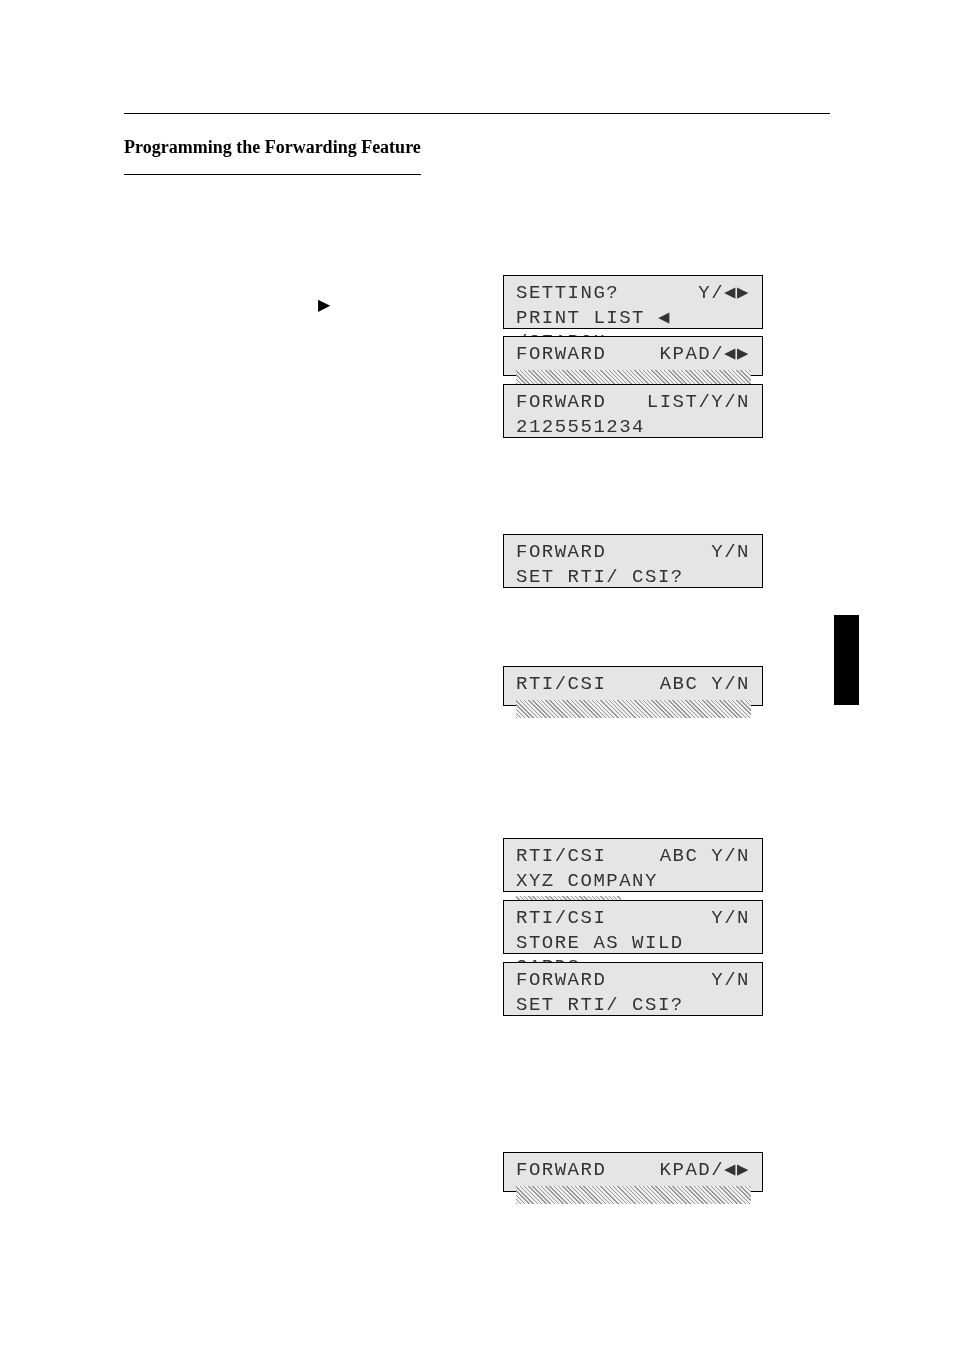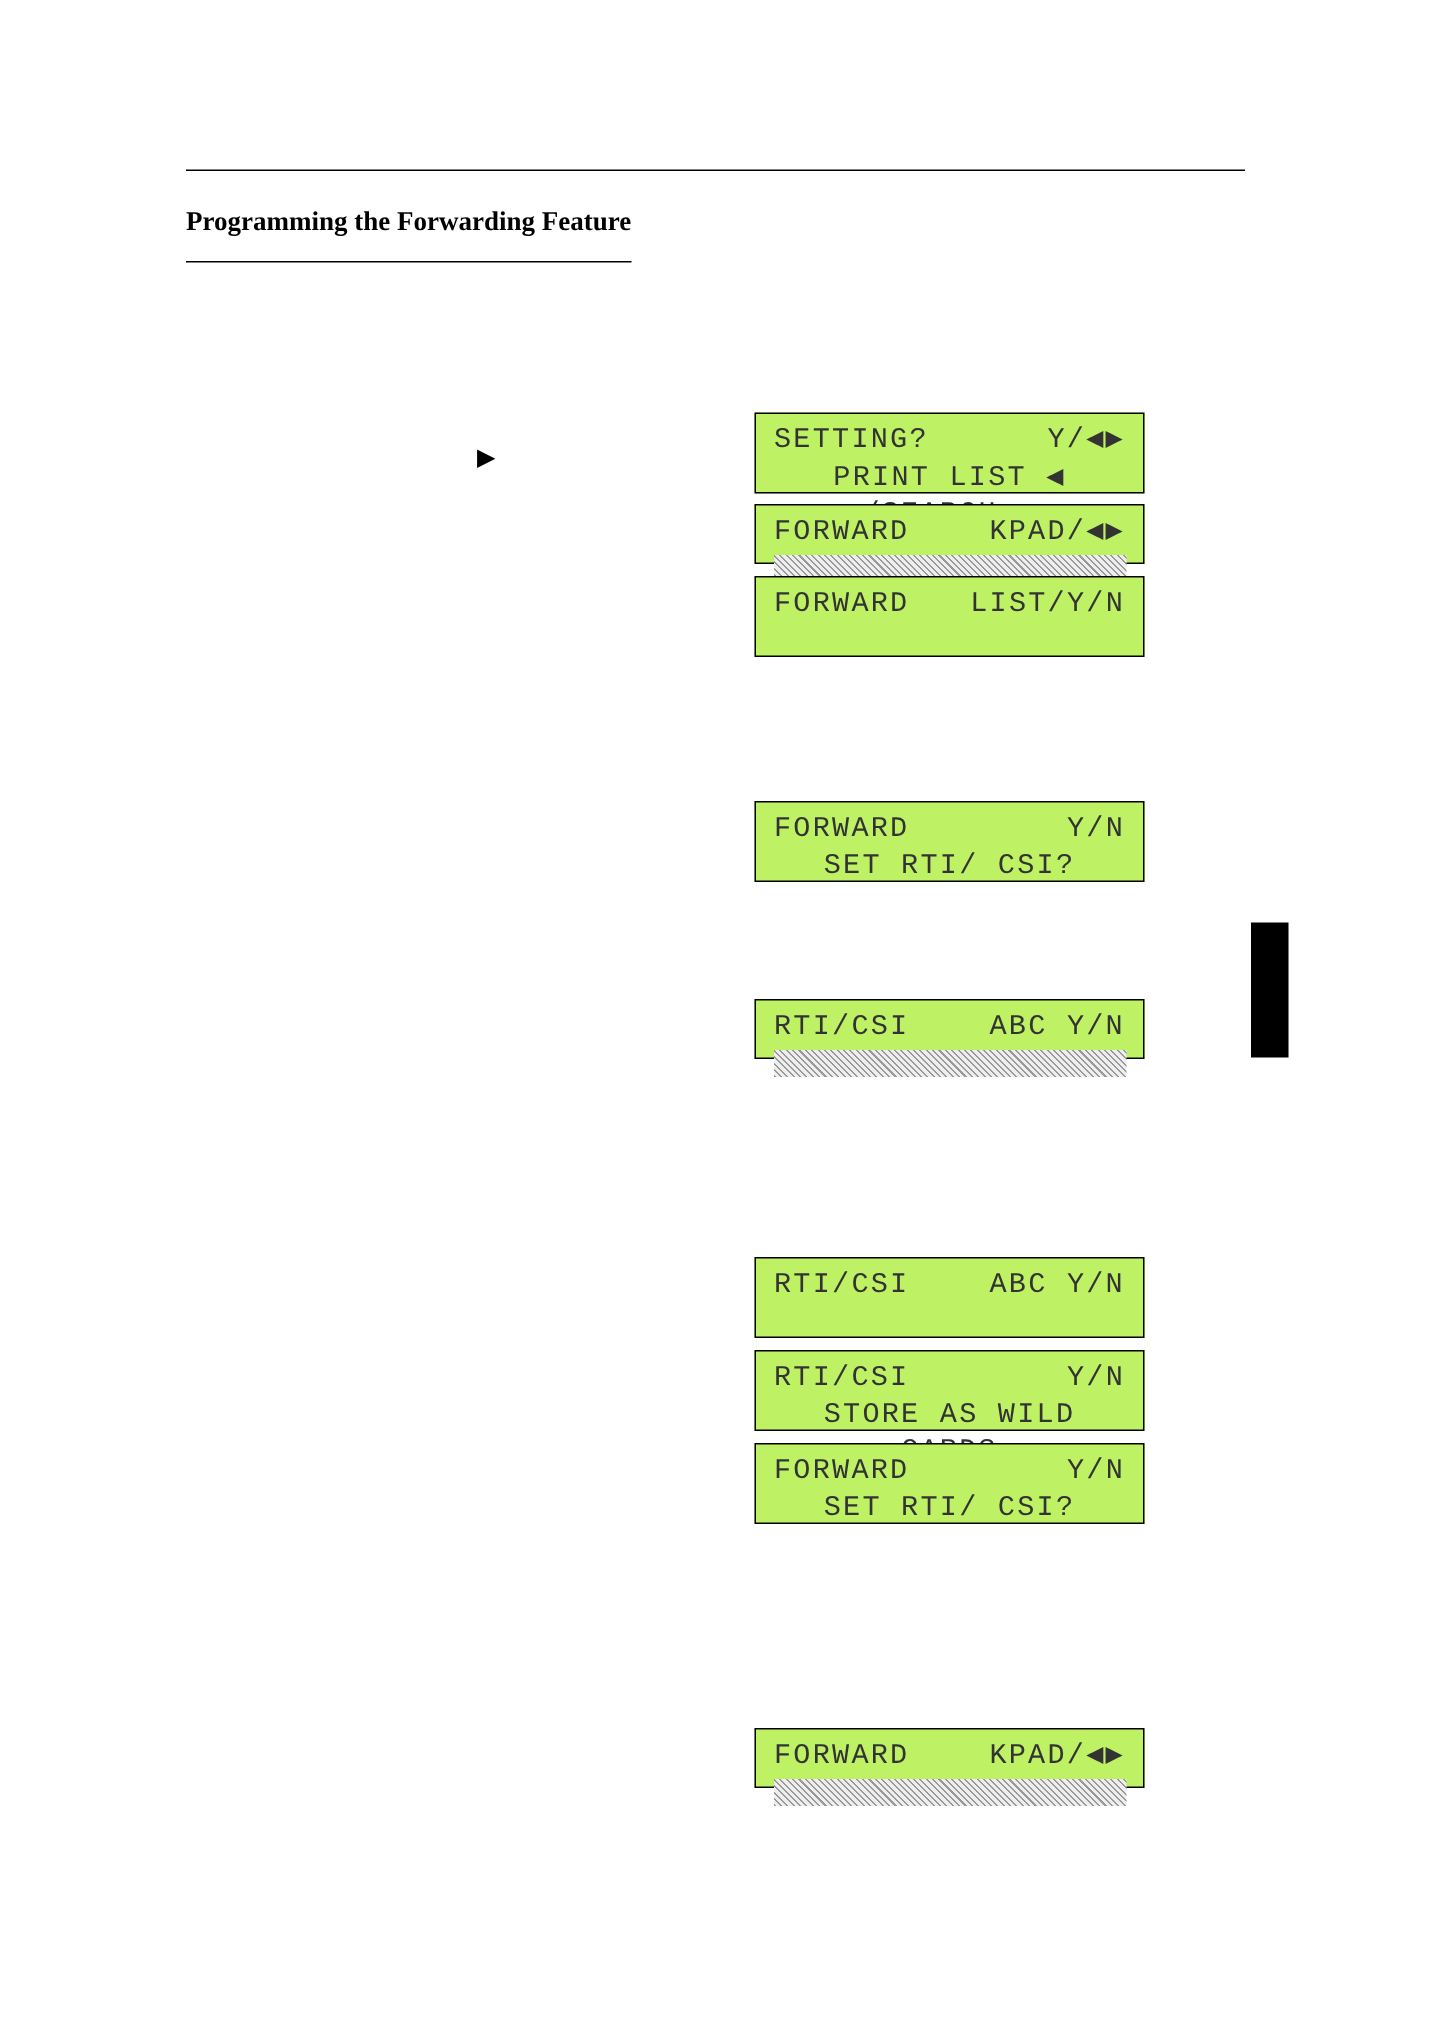--- a/index.html
+++ b/index.html
@@ -41,28 +41,27 @@
       position: absolute;
       right: 95px;
       top: 615px;
       width: 25px;
       height: 90px;
       background: #000;
     }
     .display-box {
       position: absolute;
       border: 1px solid #000;
-      background: #bef264;
+      background: #e5e5e5;
       font-family: 'Courier New', monospace;
       font-size: 19px;
       letter-spacing: 1.5px;
       color: #333;
       padding: 5px 12px;
       line-height: 1.3;
-      text-align: center;
     }
     .box1 { top: 275px; left: 503px; width: 260px; height: 54px; }
     .box2 { top: 336px; left: 503px; width: 260px; height: 40px; }
     .box3 { top: 384px; left: 503px; width: 260px; height: 54px; }
     .box4 { top: 534px; left: 503px; width: 260px; height: 54px; }
     .box5 { top: 666px; left: 503px; width: 260px; height: 40px; }
     .box6 { top: 838px; left: 503px; width: 260px; height: 54px; }
     .box7 { top: 900px; left: 503px; width: 260px; height: 54px; }
     .box8 { top: 962px; left: 503px; width: 260px; height: 54px; }
     .box9 { top: 1152px; left: 503px; width: 260px; height: 40px; }
@@ -109,20 +108,21 @@
     <span>KPAD/◀▶</span>
   </div>
   <span class="hatched hatched-full"></span>
 </div>
 
 <div class="display-box box3">
   <div class="line-flex">
     <span>FORWARD</span>
     <span>LIST/Y/N</span>
   </div>
+  <div>2125551234</div>
 </div>
 
 <div class="display-box box4">
   <div class="line-flex">
     <span>FORWARD</span>
     <span>Y/N</span>
   </div>
   <div>SET RTI/ CSI?</div>
 </div>
 
@@ -131,20 +131,23 @@
     <span>RTI/CSI</span>
     <span>ABC Y/N</span>
   </div>
   <span class="hatched hatched-full"></span>
 </div>
 
 <div class="display-box box6">
   <div class="line-flex">
     <span>RTI/CSI</span>
     <span>ABC Y/N</span>
+  </div>
+  <div>
+    <span>XYZ COMPANY</span><span class="hatched hatched-partial"></span>
   </div>
 </div>
 
 <div class="display-box box7">
   <div class="line-flex">
     <span>RTI/CSI</span>
     <span>Y/N</span>
   </div>
   <div>STORE AS WILD CARD?</div>
 </div>

